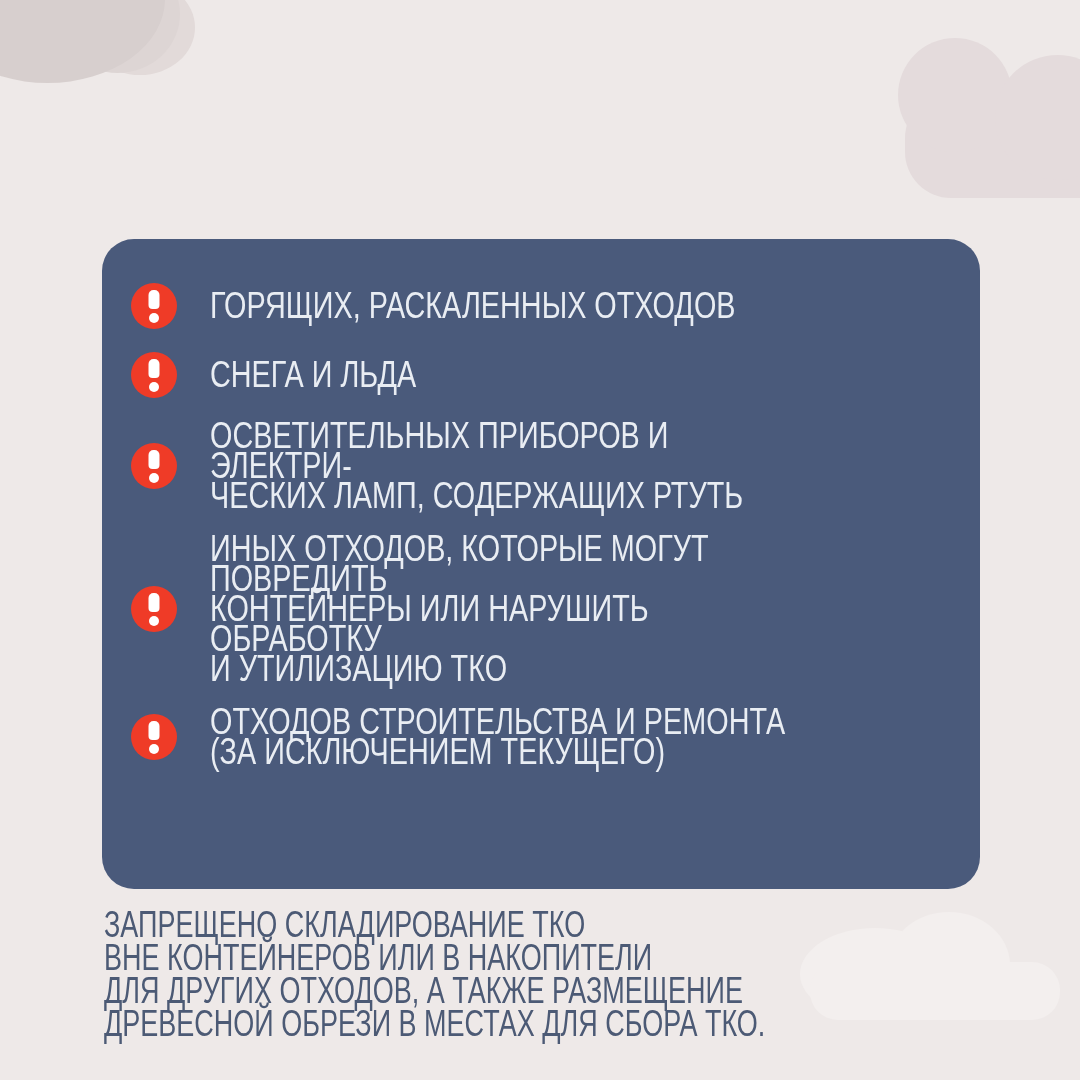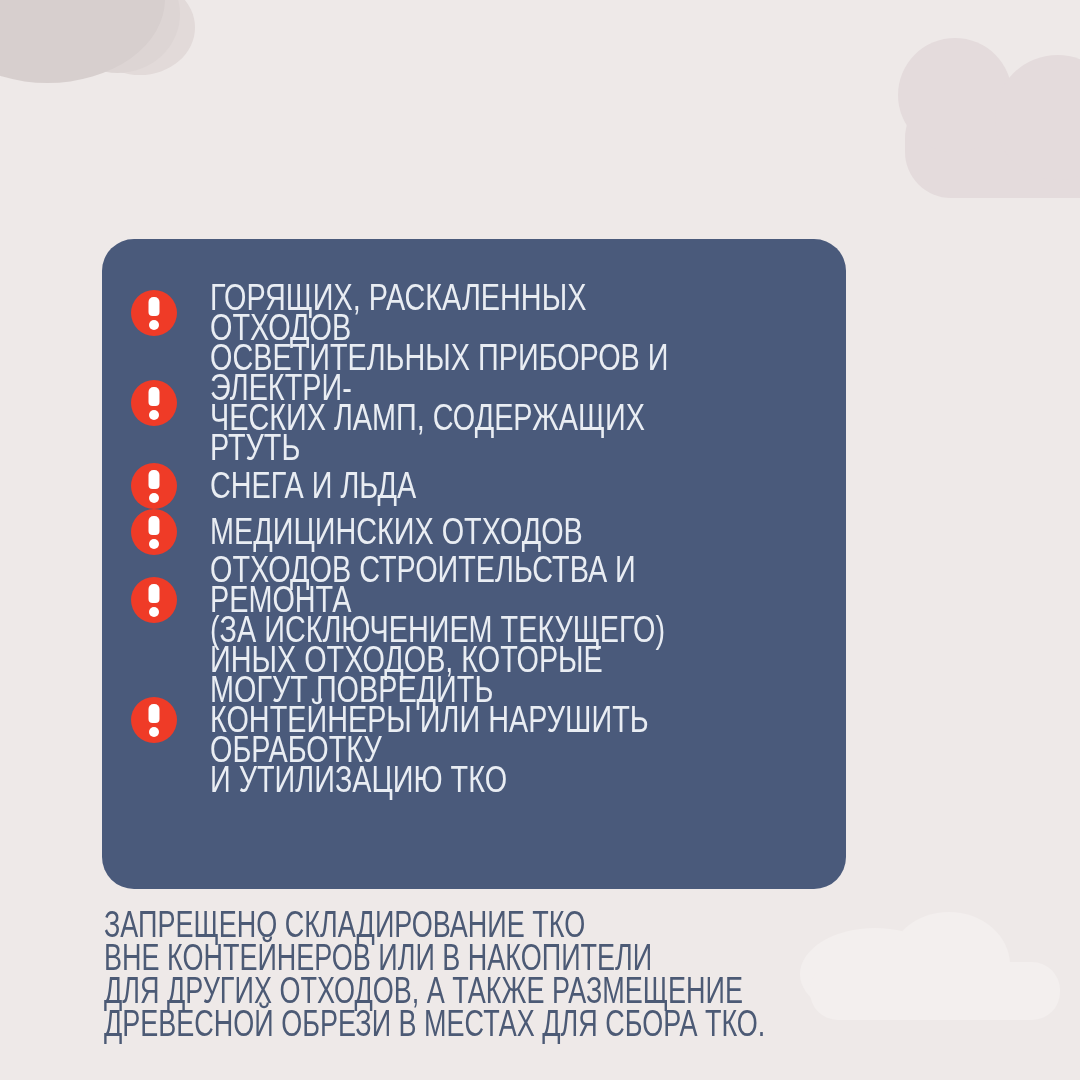--- a/index.html
+++ b/index.html
@@ -20,24 +20,24 @@
 
   
   .title{
     position:absolute;left:104px;top:92px;margin:0;
     font-size:38px;line-height:40px;font-weight:700;
     color:#3e5170;letter-spacing:0.3px;white-space:pre-line;
   }
 
   
   .card{
-    position:absolute;left:102px;top:239px;width:744px;height:650px;
+    position:absolute;left:102px;top:239px;width:878px;height:650px;
     box-sizing:border-box;background:#4a5a7b;border-radius:32px;
     padding:44px 30px 0 29px;
-    display:flex;flex-direction:column;
+    display:flex;flex-direction:column;gap:23px;
   }
   .item{display:flex;align-items:center;}
   .excl{
     flex:0 0 46px;width:46px;height:46px;border-radius:50%;
     background:#ef3b27;position:relative;
   }
   .excl .bar{
     position:absolute;left:50%;top:7px;transform:translateX(-50%);
     width:11px;height:19px;background:#ffffff;border-radius:5px 5px 4px 4px;
   }
@@ -85,58 +85,51 @@
           <span class="dot"></span>
         </span>
       <div class="item-text">ГОРЯЩИХ, РАСКАЛЕННЫХ ОТХОДОВ</div>
     </div>
 
     <div class="item">
       <span class="excl">
           <span class="bar"></span>
           <span class="dot"></span>
         </span>
-      <div class="item-text">ОСВЕТИТЕЛЬНЫХ ПРИБОРОВ И ЭЛЕКТРИ-
-ЧЕСКИХ ЛАМП, СОДЕРЖАЩИХ РТУТЬ</div>
+      <div class="item-text">СНЕГА И ЛЬДА</div>
     </div>
 
     <div class="item">
       <span class="excl">
           <span class="bar"></span>
           <span class="dot"></span>
         </span>
-      <div class="item-text">СНЕГА И ЛЬДА</div>
+      <div class="item-text">ОСВЕТИТЕЛЬНЫХ ПРИБОРОВ И ЭЛЕКТРИ-
+ЧЕСКИХ ЛАМП, СОДЕРЖАЩИХ РТУТЬ</div>
     </div>
+
 
 
     <div class="item">
       <span class="excl">
           <span class="bar"></span>
           <span class="dot"></span>
         </span>
-      <div class="item-text">МЕДИЦИНСКИХ ОТХОДОВ</div>
+      <div class="item-text">ИНЫХ ОТХОДОВ, КОТОРЫЕ МОГУТ ПОВРЕДИТЬ
+КОНТЕЙНЕРЫ ИЛИ НАРУШИТЬ ОБРАБОТКУ
+И УТИЛИЗАЦИЮ ТКО</div>
     </div>
 
     <div class="item">
       <span class="excl">
           <span class="bar"></span>
           <span class="dot"></span>
         </span>
       <div class="item-text">ОТХОДОВ СТРОИТЕЛЬСТВА И РЕМОНТА
 (ЗА ИСКЛЮЧЕНИЕМ ТЕКУЩЕГО)</div>
-    </div>
-
-    <div class="item">
-      <span class="excl">
-          <span class="bar"></span>
-          <span class="dot"></span>
-        </span>
-      <div class="item-text">ИНЫХ ОТХОДОВ, КОТОРЫЕ МОГУТ ПОВРЕДИТЬ
-КОНТЕЙНЕРЫ ИЛИ НАРУШИТЬ ОБРАБОТКУ
-И УТИЛИЗАЦИЮ ТКО</div>
     </div>
 
   </section>
 
   <p class="footer">ЗАПРЕЩЕНО СКЛАДИРОВАНИЕ ТКО
 ВНЕ КОНТЕЙНЕРОВ ИЛИ В НАКОПИТЕЛИ
 ДЛЯ ДРУГИХ ОТХОДОВ, А ТАКЖЕ РАЗМЕЩЕНИЕ
 ДРЕВЕСНОЙ ОБРЕЗИ В МЕСТАХ ДЛЯ СБОРА ТКО.</p>
 
 </div>

